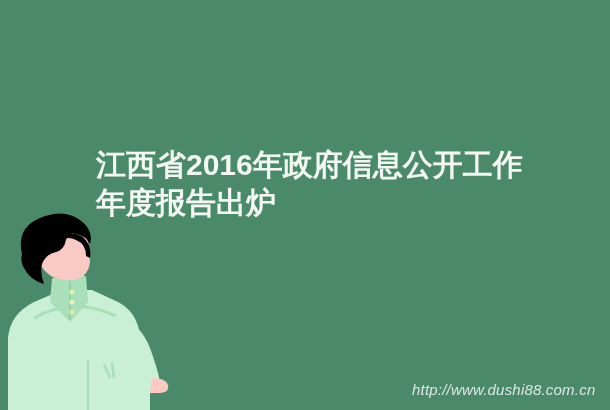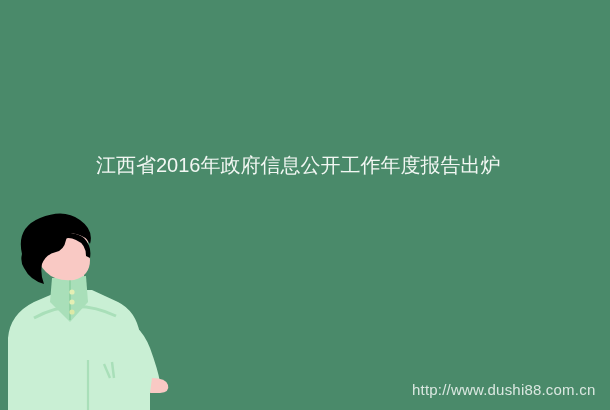--- a/index.html
+++ b/index.html
@@ -18,38 +18,39 @@
     -webkit-font-smoothing: antialiased;
   }
 
   
   #headline {
     position: absolute;
     left: 96px;
     top: 146px;
     width: 430px;
     color: #f2f7f3;
-    font-size: 20px;
+    font-size: 30px;
     line-height: 38px;
     letter-spacing: 0px;
-    font-weight: 400;
+    font-weight: 700;
     white-space: pre-wrap;
     word-break: break-all;
   }
 
   
   #watermark {
     position: absolute;
     left: 412px;
     top: 381px;
     color: rgba(255,255,255,0.80);
     font-size: 15px;
     line-height: 18px;
     letter-spacing: 0.2px;
     white-space: nowrap;
+    font-style: italic;
   }
 
   
   #figure {
     position: absolute;
     left: 0;
     top: 210px;
     width: 190px;
     height: 200px;
   }

